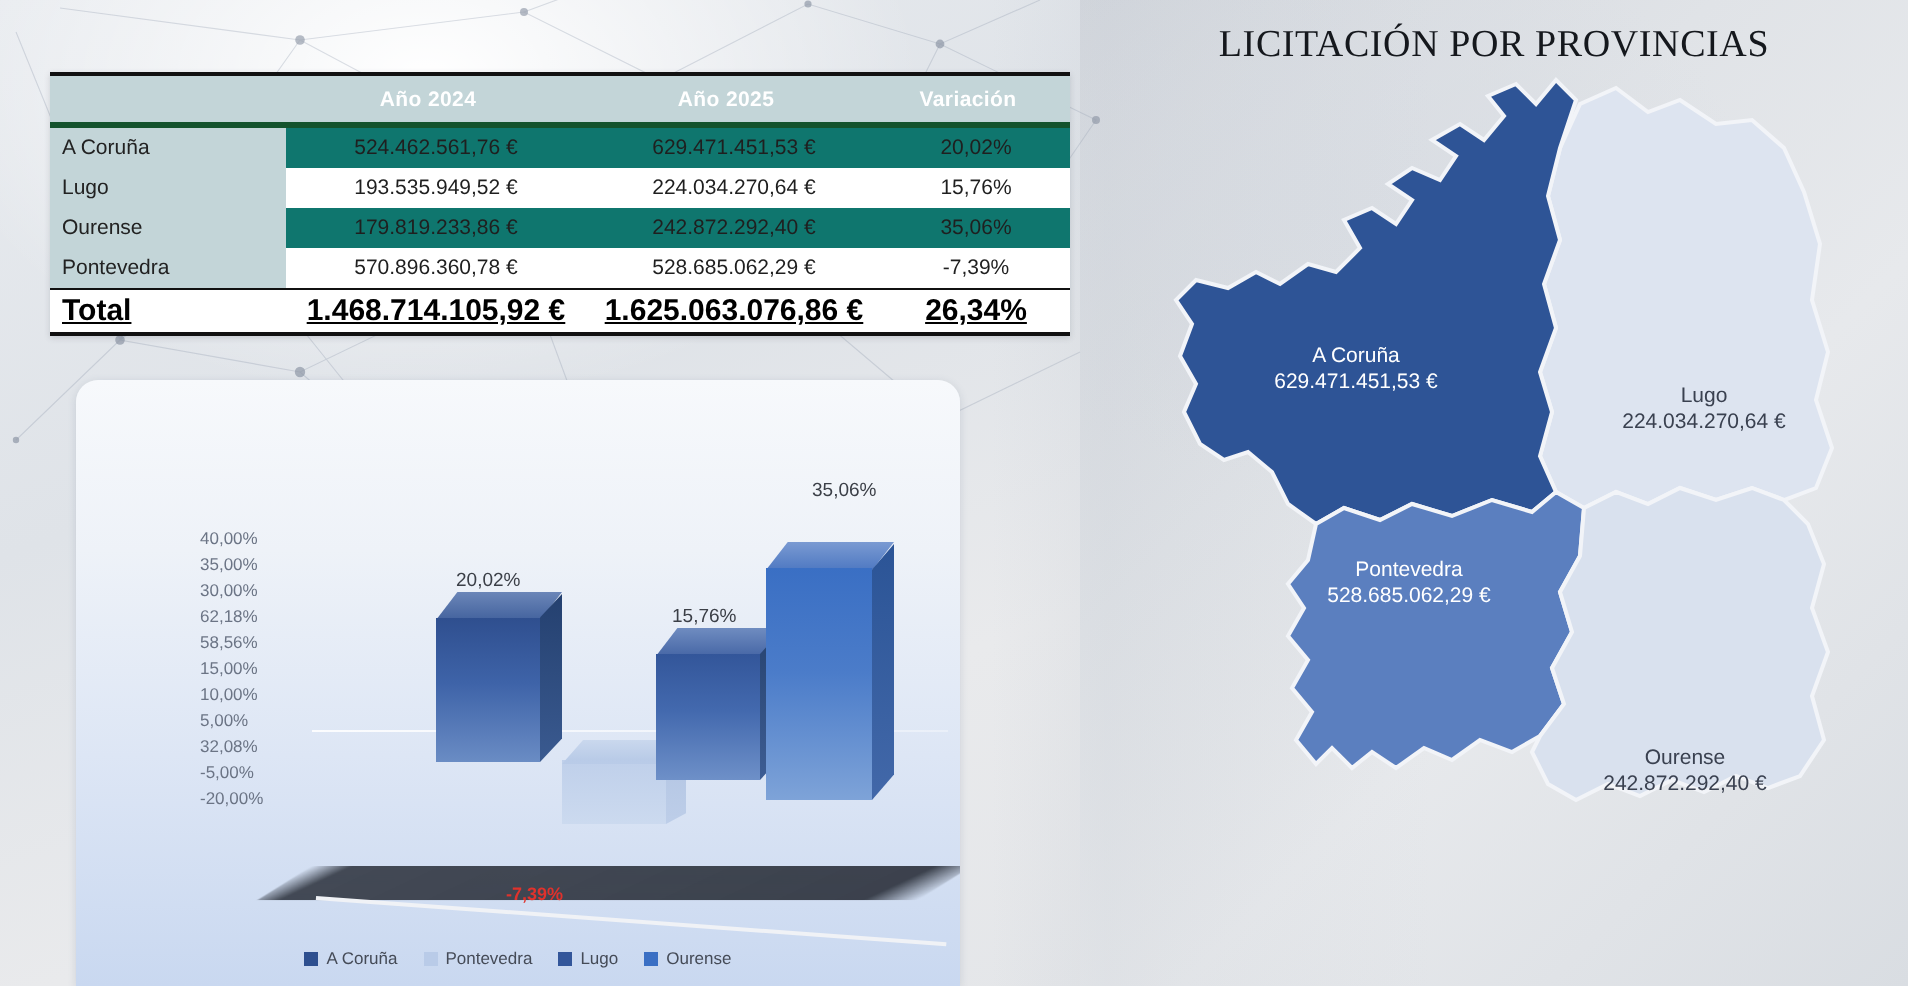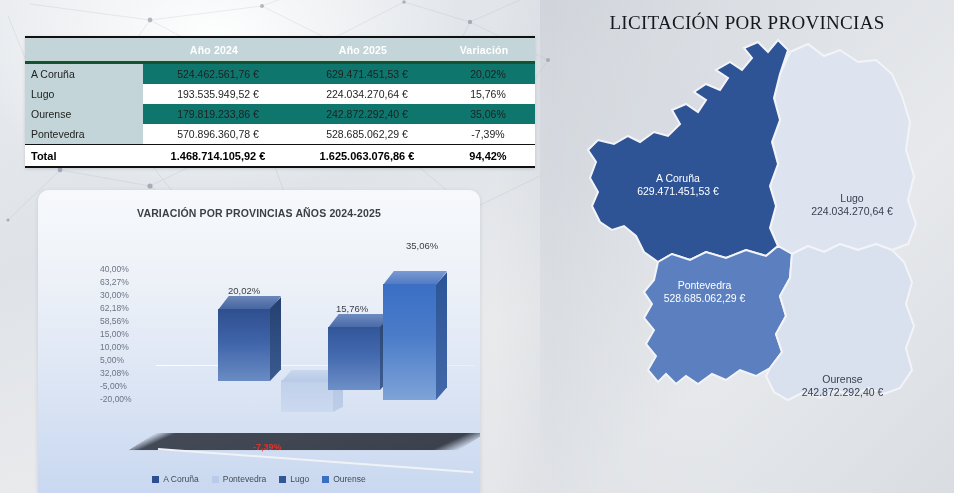--- a/index.html
+++ b/index.html
@@ -58,21 +58,21 @@
   }
   table.fin tbody td.prov{
     background:#c3d5d8;color:#222;text-align:left;padding-left:6px;
   }
   table.fin tbody tr.odd td.num{background:#0f766e;}
   table.fin tbody tr.even td.num{background:#ffffff;}
   table.fin td.num{text-align:center;color:#1f1f1f;}
   table.fin td.num.e1{text-align:center;}
   table.fin tbody tr.total td{
     border-top:1.6px solid #111;border-bottom:2px solid #111;
-    font-weight:bold;font-size:11px;height:17px;
+    font-weight:bold;font-size:15px;height:17px;text-decoration:underline;
   }
   table.fin tbody tr.total td.prov{background:#ffffff;color:#000;}
   table.fin tbody tr.total td.num{background:#ffffff;color:#000;}
   .neg{color:#d23a2e;}
 
   
   #chart-panel{
     position:absolute;left:38px;top:190px;width:442px;height:303px;
     border-radius:11px 11px 0 0;
     background:linear-gradient(180deg,#f7f9fc 0%,#eef2f8 28%,#dde6f5 62%,#c9d8f0 100%);
@@ -223,33 +223,32 @@
       <tr class="even">
         <td class="prov">Pontevedra</td>
         <td class="num e1">570.896.360,78 €</td>
         <td class="num">528.685.062,29 €</td>
         <td class="num neg">-7,39%</td>
       </tr>
       <tr class="total">
         <td class="prov">Total</td>
         <td class="num">1.468.714.105,92 €</td>
         <td class="num">1.625.063.076,86 €</td>
-        <td class="num">94,42%</td>
+        <td class="num">26,34%</td>
       </tr>
     </tbody>
   </table>
 </div>
 
 <div id="chart-panel">
 
-  <div id="chart-title">VARIACIÓN POR PROVINCIAS AÑOS 2024-2025</div>
 
   <div class="yaxis">
     <div>40,00%</div>
-    <div>63,27%</div>
+    <div>35,00%</div>
     <div>30,00%</div>
     <div>62,18%</div>
     <div>58,56%</div>
     <div>15,00%</div>
     <div>10,00%</div>
     <div>5,00%</div>
     <div>32,08%</div>
     <div>-5,00%</div>
     <div>-20,00%</div>
   </div>

